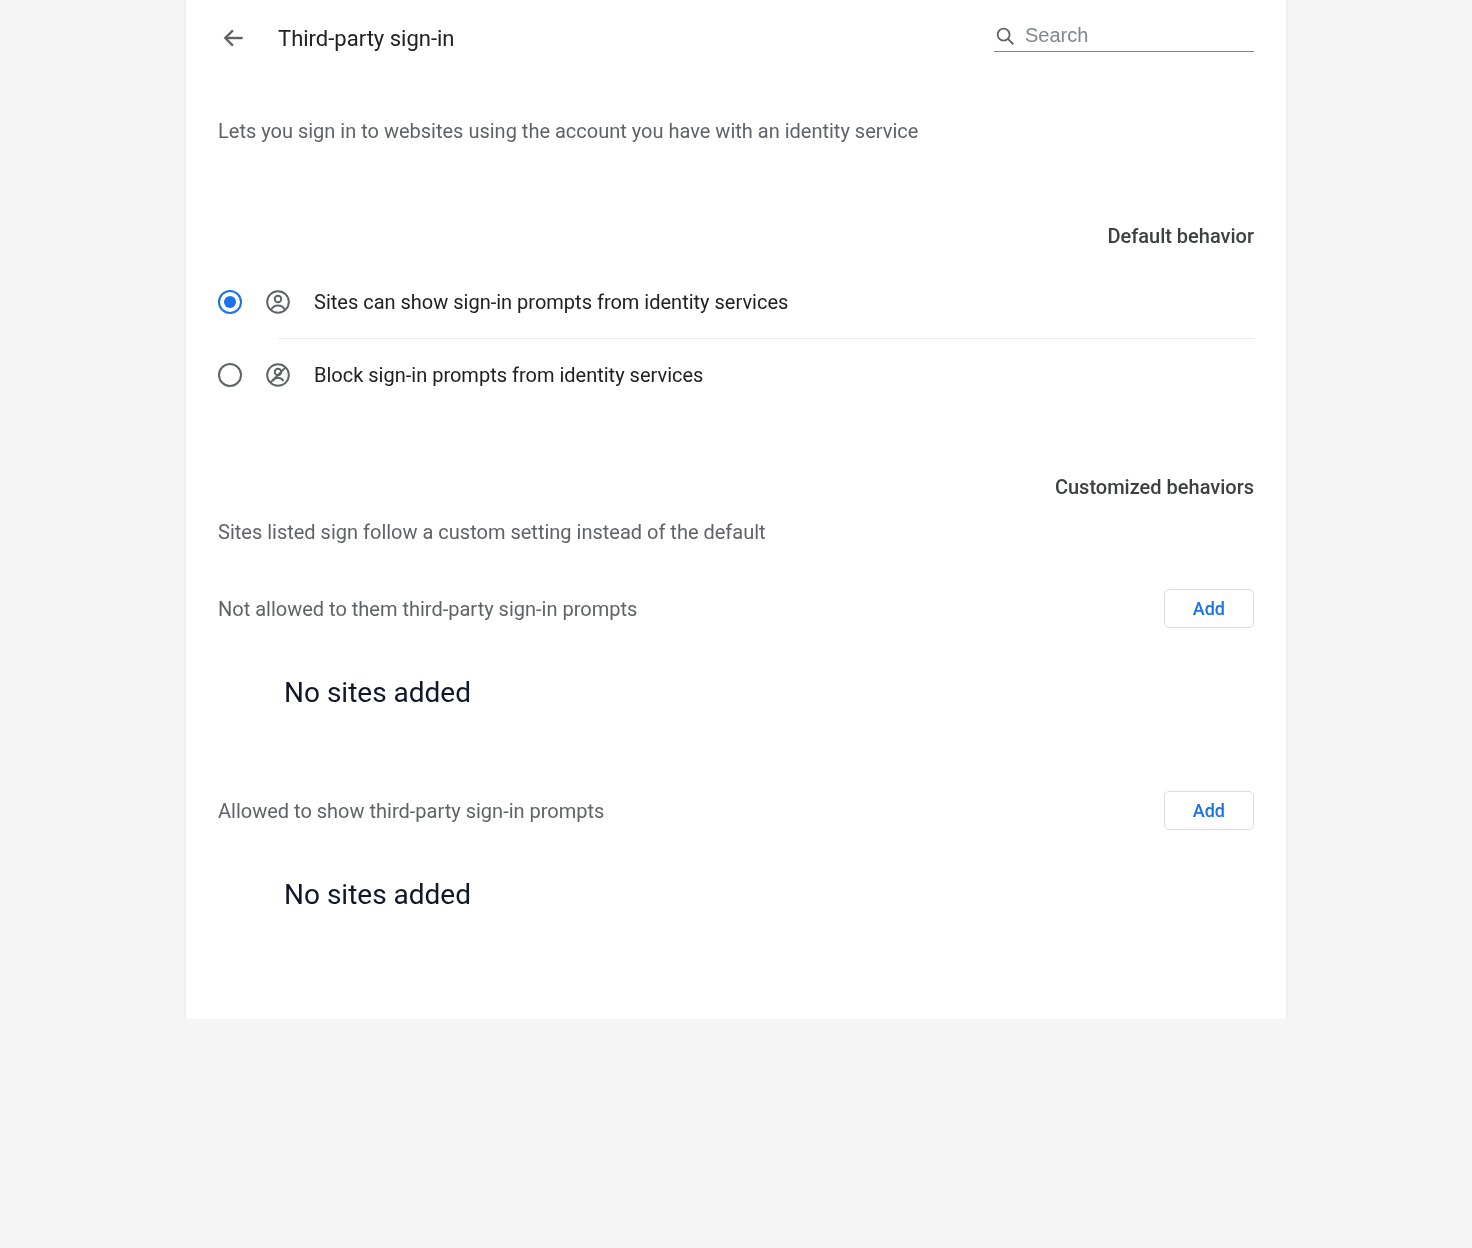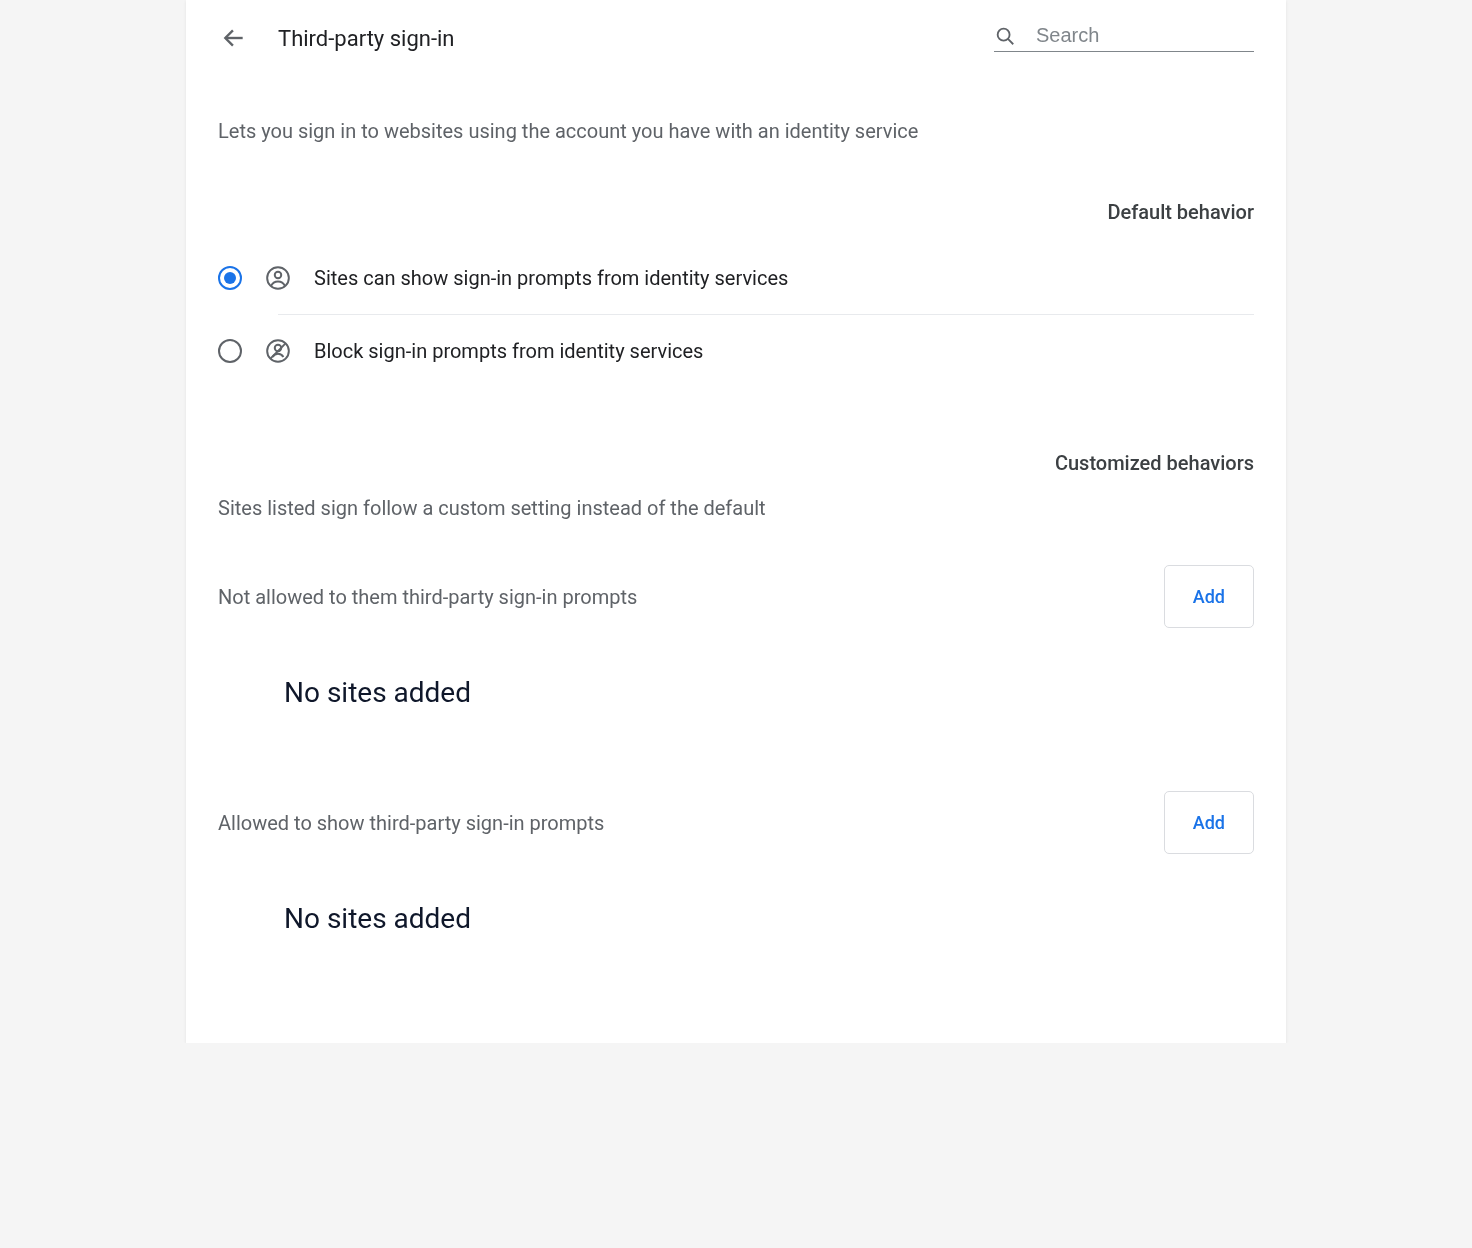--- a/index.html
+++ b/index.html
@@ -45,21 +45,21 @@
     }
     .header-spacer {
       flex: 1;
     }
     .search-wrap {
       display: flex;
       align-items: center;
       border-bottom: 1px solid #80868b;
       width: 260px;
       padding-bottom: 4px;
-      gap: 20px;
+      gap: 9px;
     }
     .search-icon {
       color: #5f6368;
       width: 22px;
       height: 22px;
       flex-shrink: 0;
     }
     .search-input {
       border: none;
       outline: none;
@@ -70,21 +70,21 @@
     }
     .search-input::placeholder {
       color: #80868b;
     }
     .content {
       padding: 40px 32px 32px 32px;
     }
     .description {
       font-size: 20px;
       color: #5f6368;
-      margin-bottom: 54px;
+      margin-bottom: 78px;
       line-height: 1.5;
     }
     .section-heading {
       font-size: 20px;
       font-weight: 500;
       color: #3c4043;
       margin-bottom: 18px;
       text-align: right;
     }
     .section-sub {
@@ -148,21 +148,21 @@
     .custom-row-label {
       font-size: 20px;
       color: #5f6368;
     }
     .add-btn {
       border: 1px solid #dadce0;
       background: #fff;
       color: #1a73e8;
       font-size: 18px;
       font-weight: 500;
-      padding: 20px 28px;
+      padding: 8px 28px;
       border-radius: 5px;
       cursor: pointer;
       font-family: inherit;
     }
     .empty-text {
       font-size: 28px;
       color: #0f172a;
       padding: 36px 0 36px 66px;
     }
     .custom-block {

